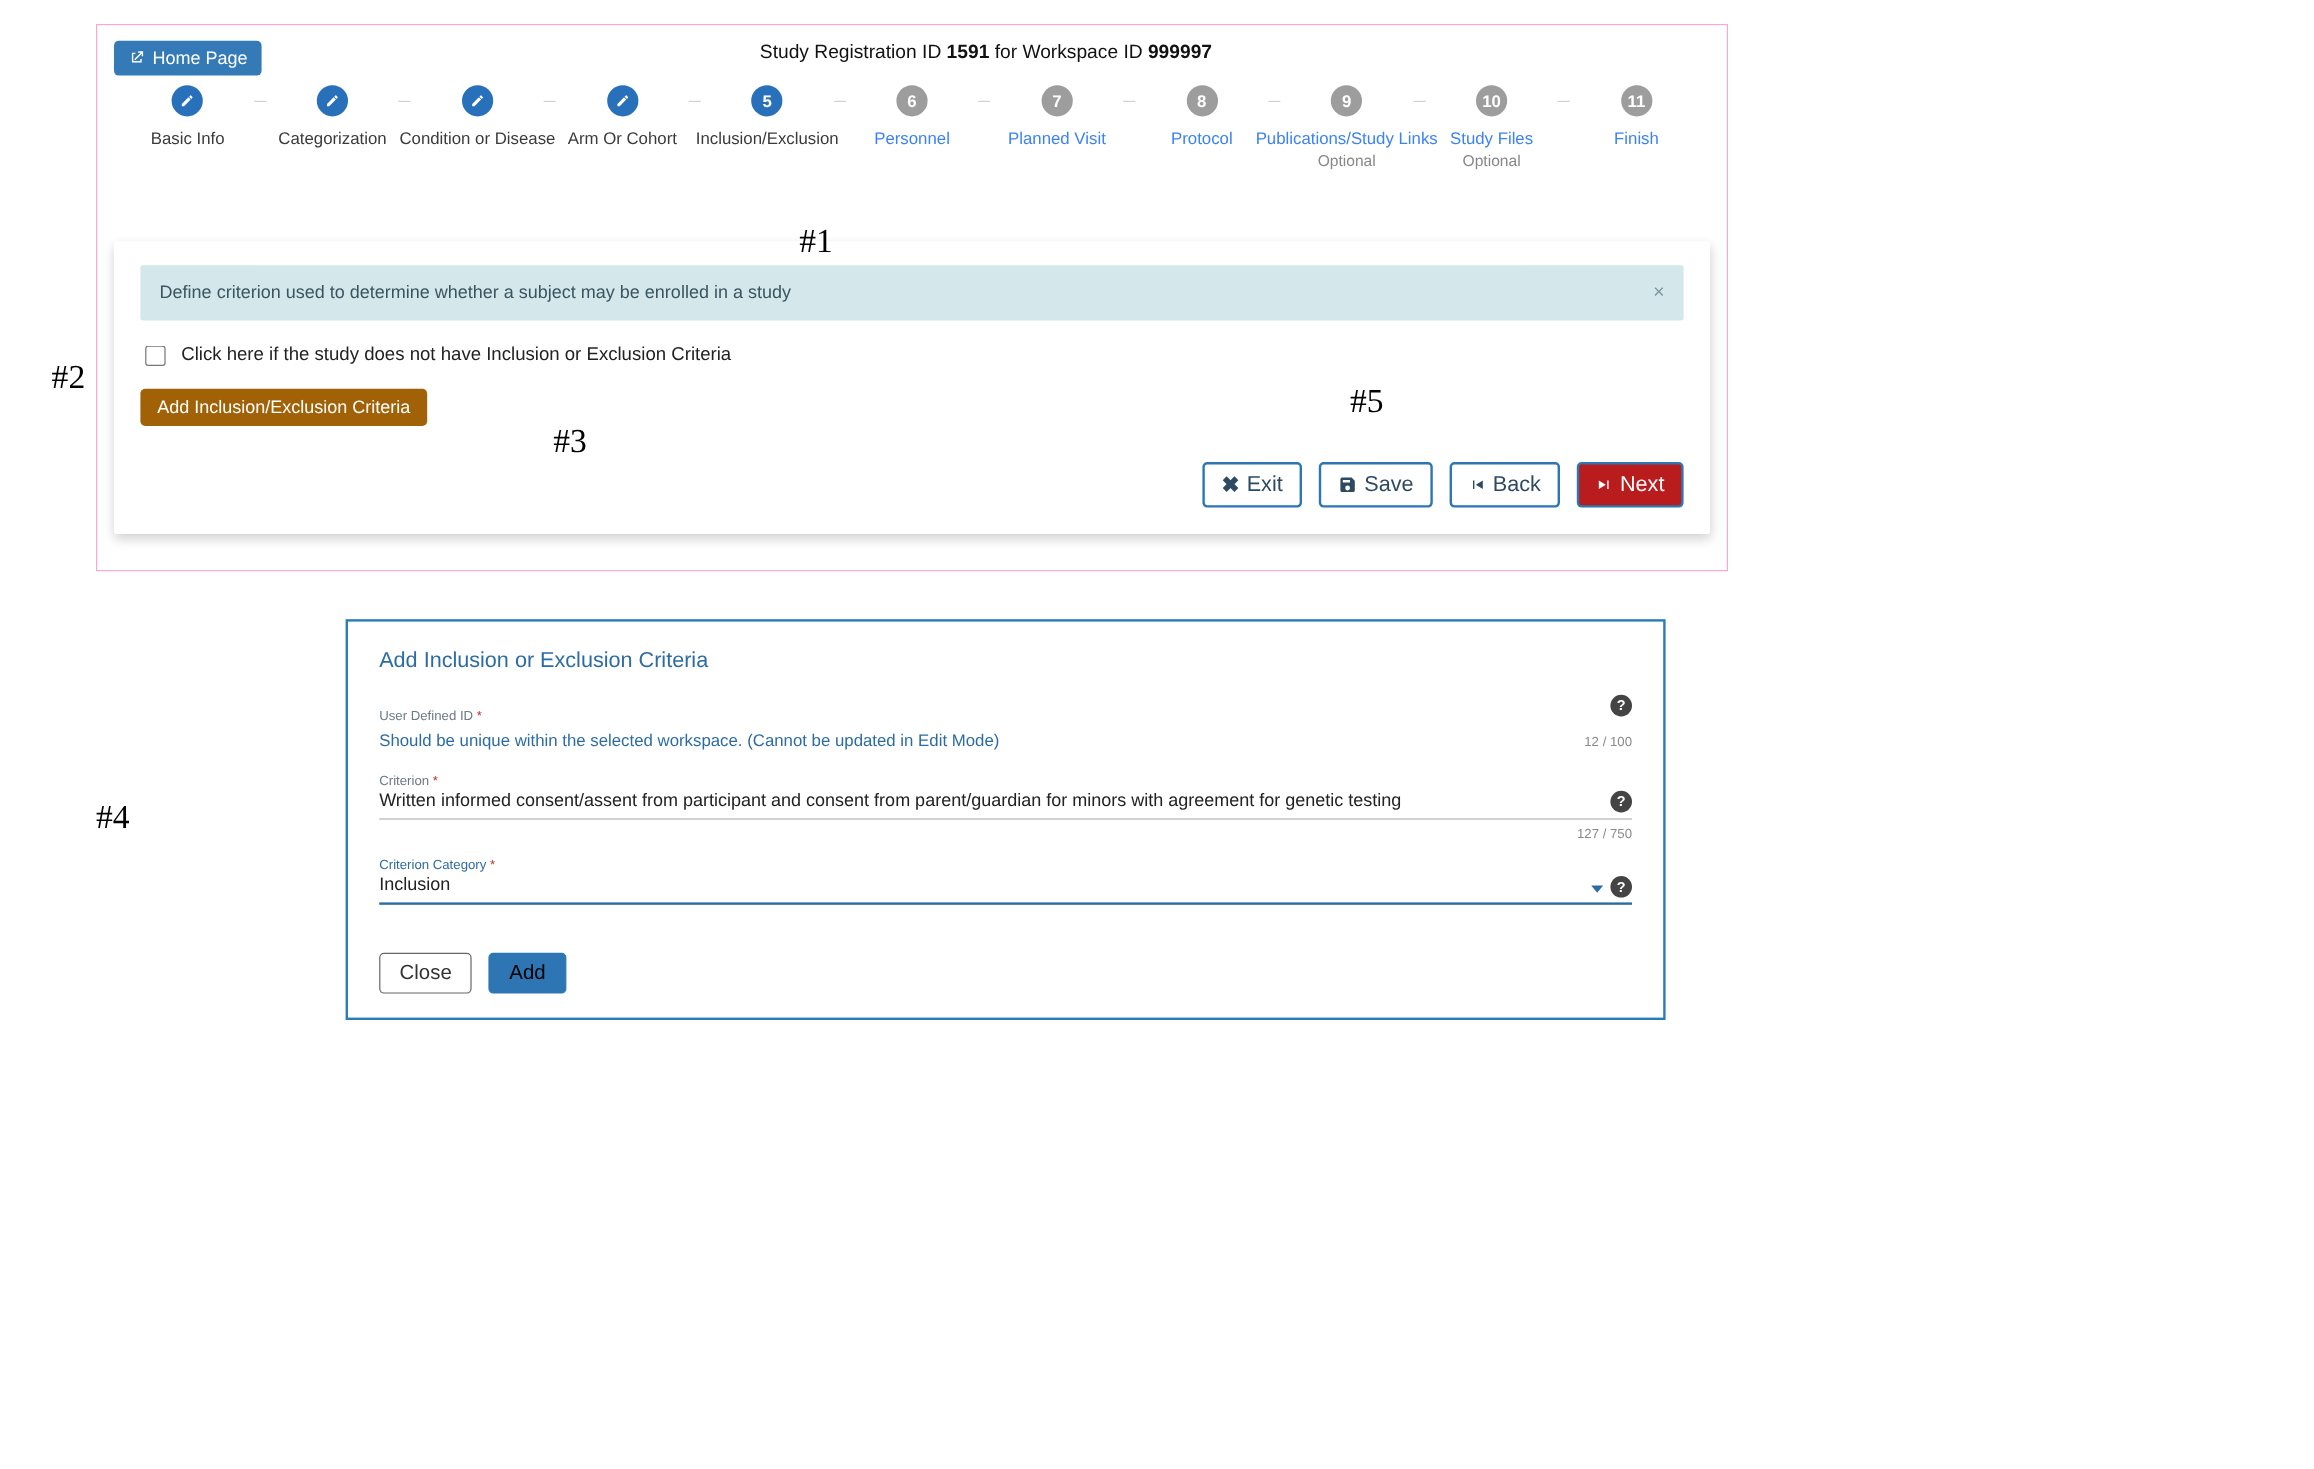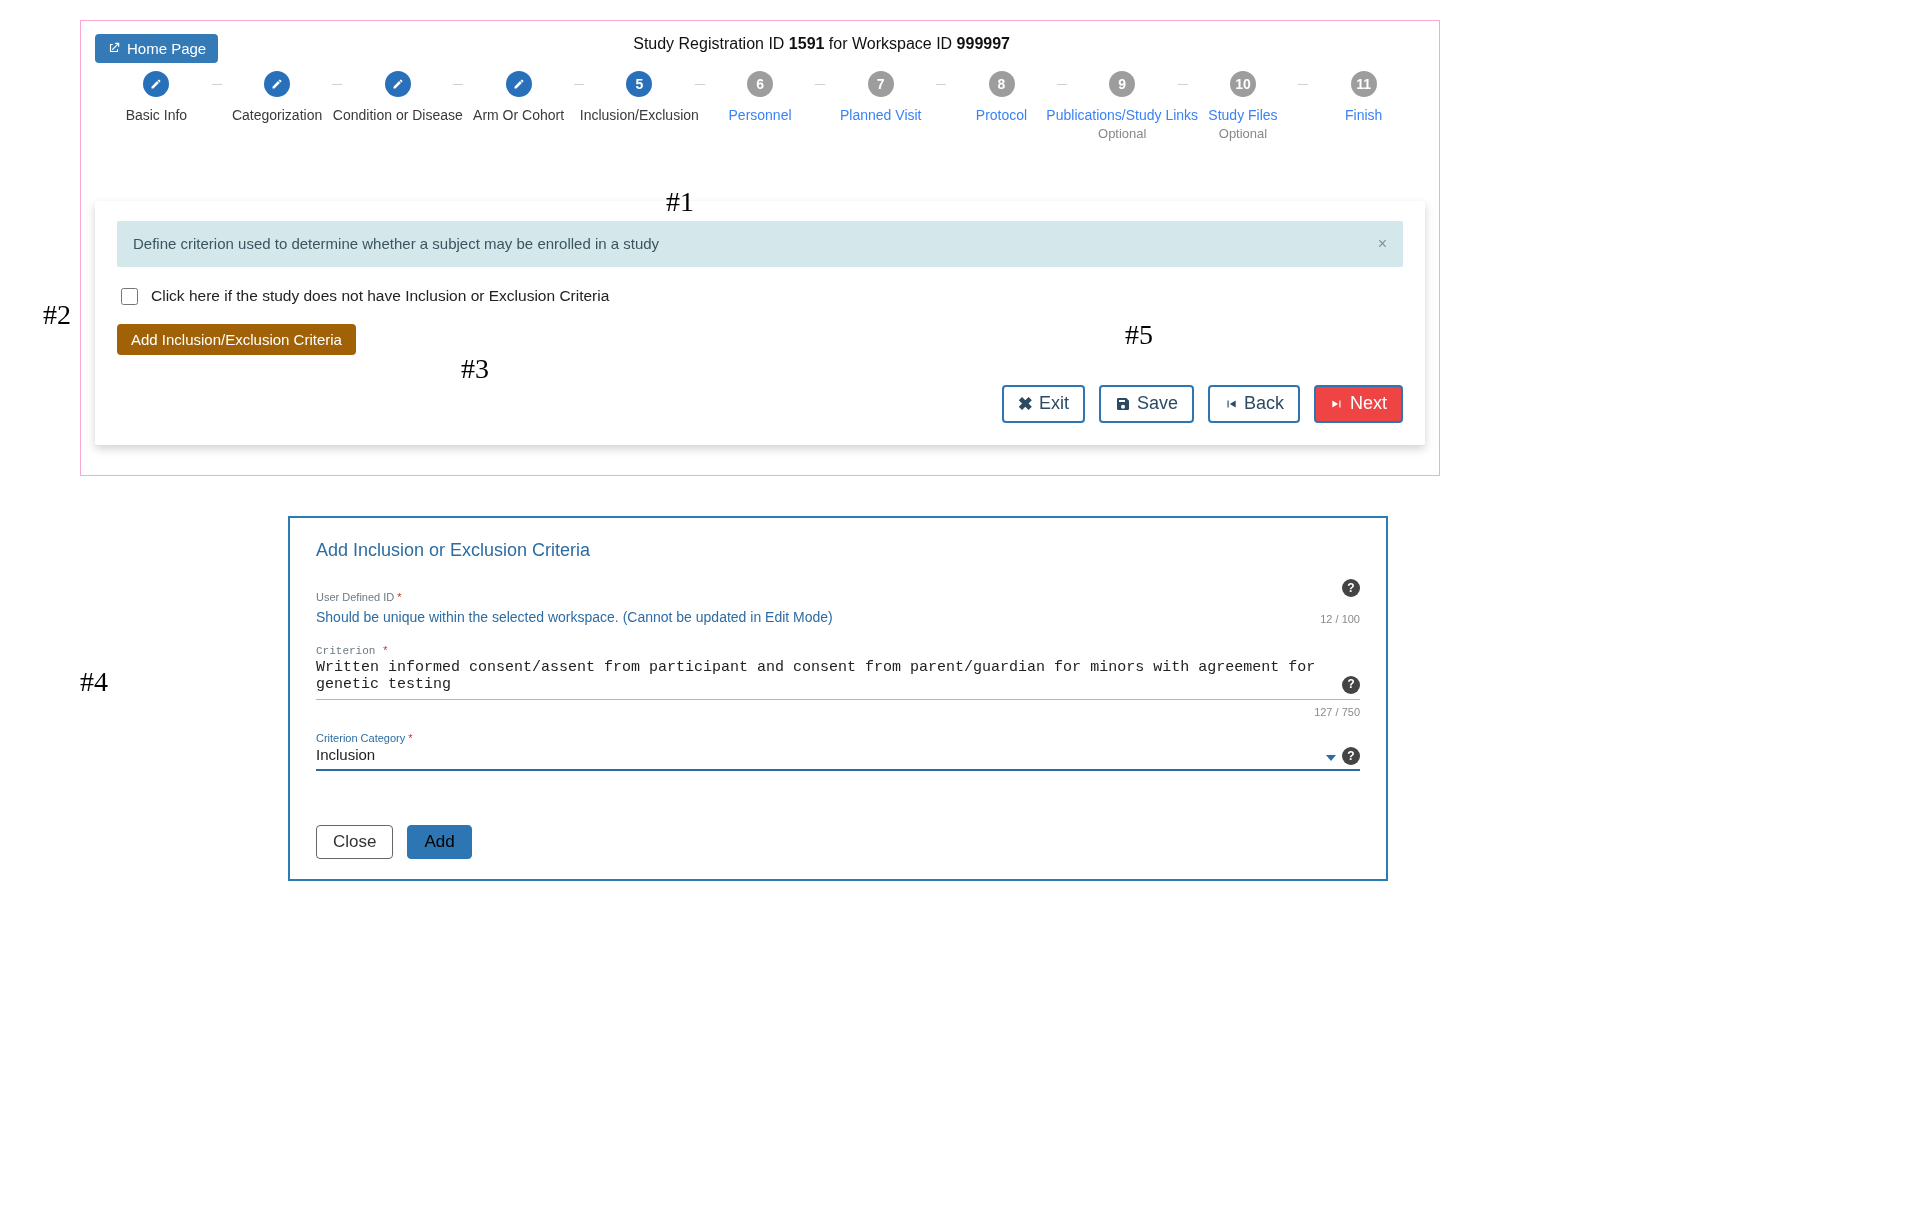--- a/index.html
+++ b/index.html
@@ -148,21 +148,21 @@
     gap: 6px;
     padding: 6px 14px;
     border-radius: 4px;
     font-size: 18px;
     border: 2px solid #2d76b3;
     background: #fff;
     color: #2d4a63;
     cursor: pointer;
   }
   .btn.primary {
-    background: #ef4444;
+    background: #b91c1c;
     color: #fff;
     border-color: #2d76b3;
   }
   
   .anno {
     position: absolute;
     font-size: 28px;
     font-weight: 400;
     color: #000;
     pointer-events: none;
@@ -226,21 +226,21 @@
   .select-field .caret {
     position: absolute;
     right: 24px;
     bottom: 10px;
     width: 0; height: 0;
     border-left: 5px solid transparent;
     border-right: 5px solid transparent;
     border-top: 6px solid #2d6ca2;
   }
   .modal-footer {
-    margin-top: 54px;
+    margin-top: 40px;
     display: flex;
     gap: 14px;
   }
   .mbtn {
     padding: 6px 16px;
     font-size: 17px;
     border-radius: 4px;
     cursor: pointer;
   }
   .mbtn.outline { background: #fff; border: 1.5px solid #666; color: #333; }
@@ -398,21 +398,21 @@
 
     <div class="field">
       <div class="flabel"><span>User Defined ID</span> <span class="req">*</span></div>
       <div class="q">?</div>
     </div>
     <div style="display:flex; justify-content:space-between; align-items:flex-start;">
       <div class="hint">Should be unique within the selected workspace. (Cannot be updated in Edit Mode)</div>
       <div class="counter">12 / 100</div>
     </div>
 
-    <div class="field" style="margin-top:6px;font-family:Liberation Mono, monospace;">
+    <div class="field" style="margin-top:6px;">
       <div class="flabel"><span>Criterion</span> <span class="req">*</span></div>
       <div class="fvalue">Written informed consent/assent from participant and consent from parent/guardian for minors with agreement for genetic testing</div>
       <div class="q">?</div>
     </div>
     <div class="counter">127 / 750</div>
 
     <div class="field select-field" style="margin-top:6px;">
       <div class="flabel blue"><span>Criterion Category</span> <span class="req">*</span></div>
       <div class="fvalue">Inclusion</div>
       <div class="caret"></div>

